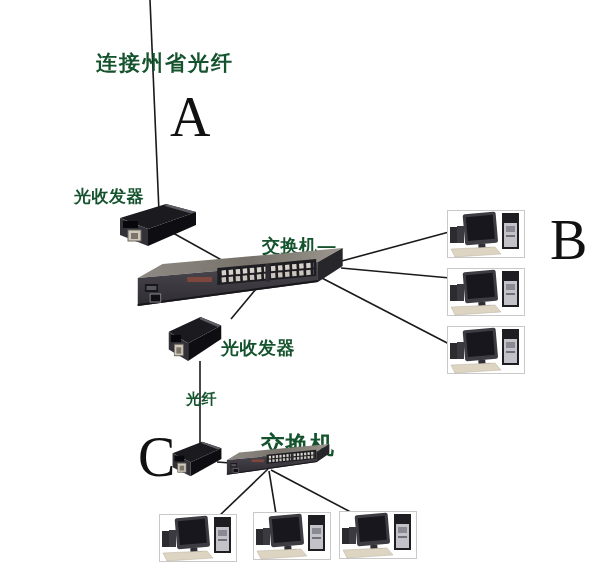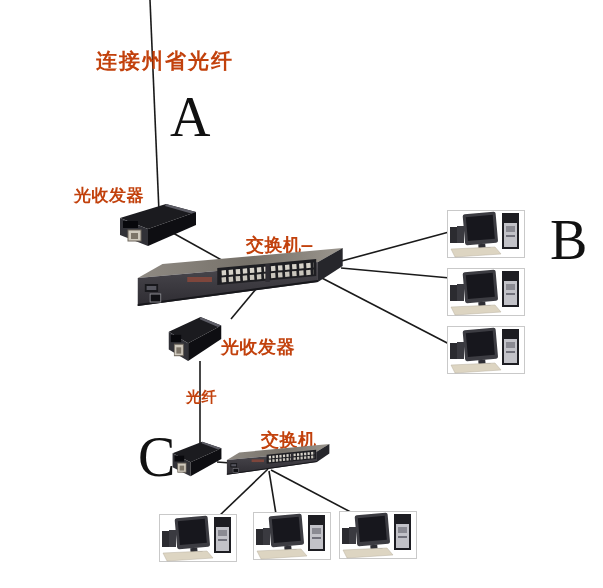--- a/index.html
+++ b/index.html
@@ -8,40 +8,40 @@
     width:603px;height:588px;
     background:#ffffff;
     overflow:hidden;
     font-family:"DejaVu Sans","Liberation Sans",sans-serif;
   }
   #wires{position:absolute;left:0;top:0;width:603px;height:588px;}
   .dev{position:absolute;}
   .dev svg{display:block;width:100%;height:100%;}
   .cn{
     position:absolute;
-    color:#c2410c;
+    color:#14532d;
     font-weight:bold;
     white-space:nowrap;
     line-height:1.1;
-    font-family:Liberation Mono, monospace;
+    font-family:Liberation Sans, sans-serif;
   }
   .big-letter{
     position:absolute;
     color:#111111;
     font-family:"Liberation Serif","DejaVu Serif",serif;
     font-size:56px;
     line-height:1;
     font-weight:normal;
   }
   .lbl-incoming{left:96px;top:51px;font-size:21px;letter-spacing:2px;}
   .lbl-trans1{left:74px;top:188px;font-size:17px;letter-spacing:0.5px;}
-  .lbl-switch1{left:246px;top:237px;font-size:18px;letter-spacing:0.5px;}
+  .lbl-switch1{left:262px;top:237px;font-size:18px;letter-spacing:0.5px;}
   .lbl-trans2{left:221px;top:339px;font-size:18px;letter-spacing:0.5px;}
   .lbl-fiber{left:186px;top:391px;font-size:15px;letter-spacing:0.5px;text-align:right;}
-  .lbl-switch2{left:261px;top:432px;font-size:18px;letter-spacing:0.5px;}
+  .lbl-switch2{left:261px;top:432px;font-size:24px;letter-spacing:0.5px;}
   .ltr-a{left:170px;top:89px;}
   .ltr-b{left:550px;top:212px;}
   .ltr-c{left:138px;top:429px;}
   .trans1{left:116px;top:202px;width:84px;height:46px;}
   .trans2{left:166px;top:315px;width:58px;height:48px;}
   .trans3{left:170px;top:440px;width:54px;height:38px;}
   .switch1{left:136px;top:248px;width:212px;height:64px;}
   .switch2{left:226px;top:444px;width:106px;height:34px;}
   .pc{width:78px;height:48px;}
   .pc-b1{left:447px;top:210px;}

